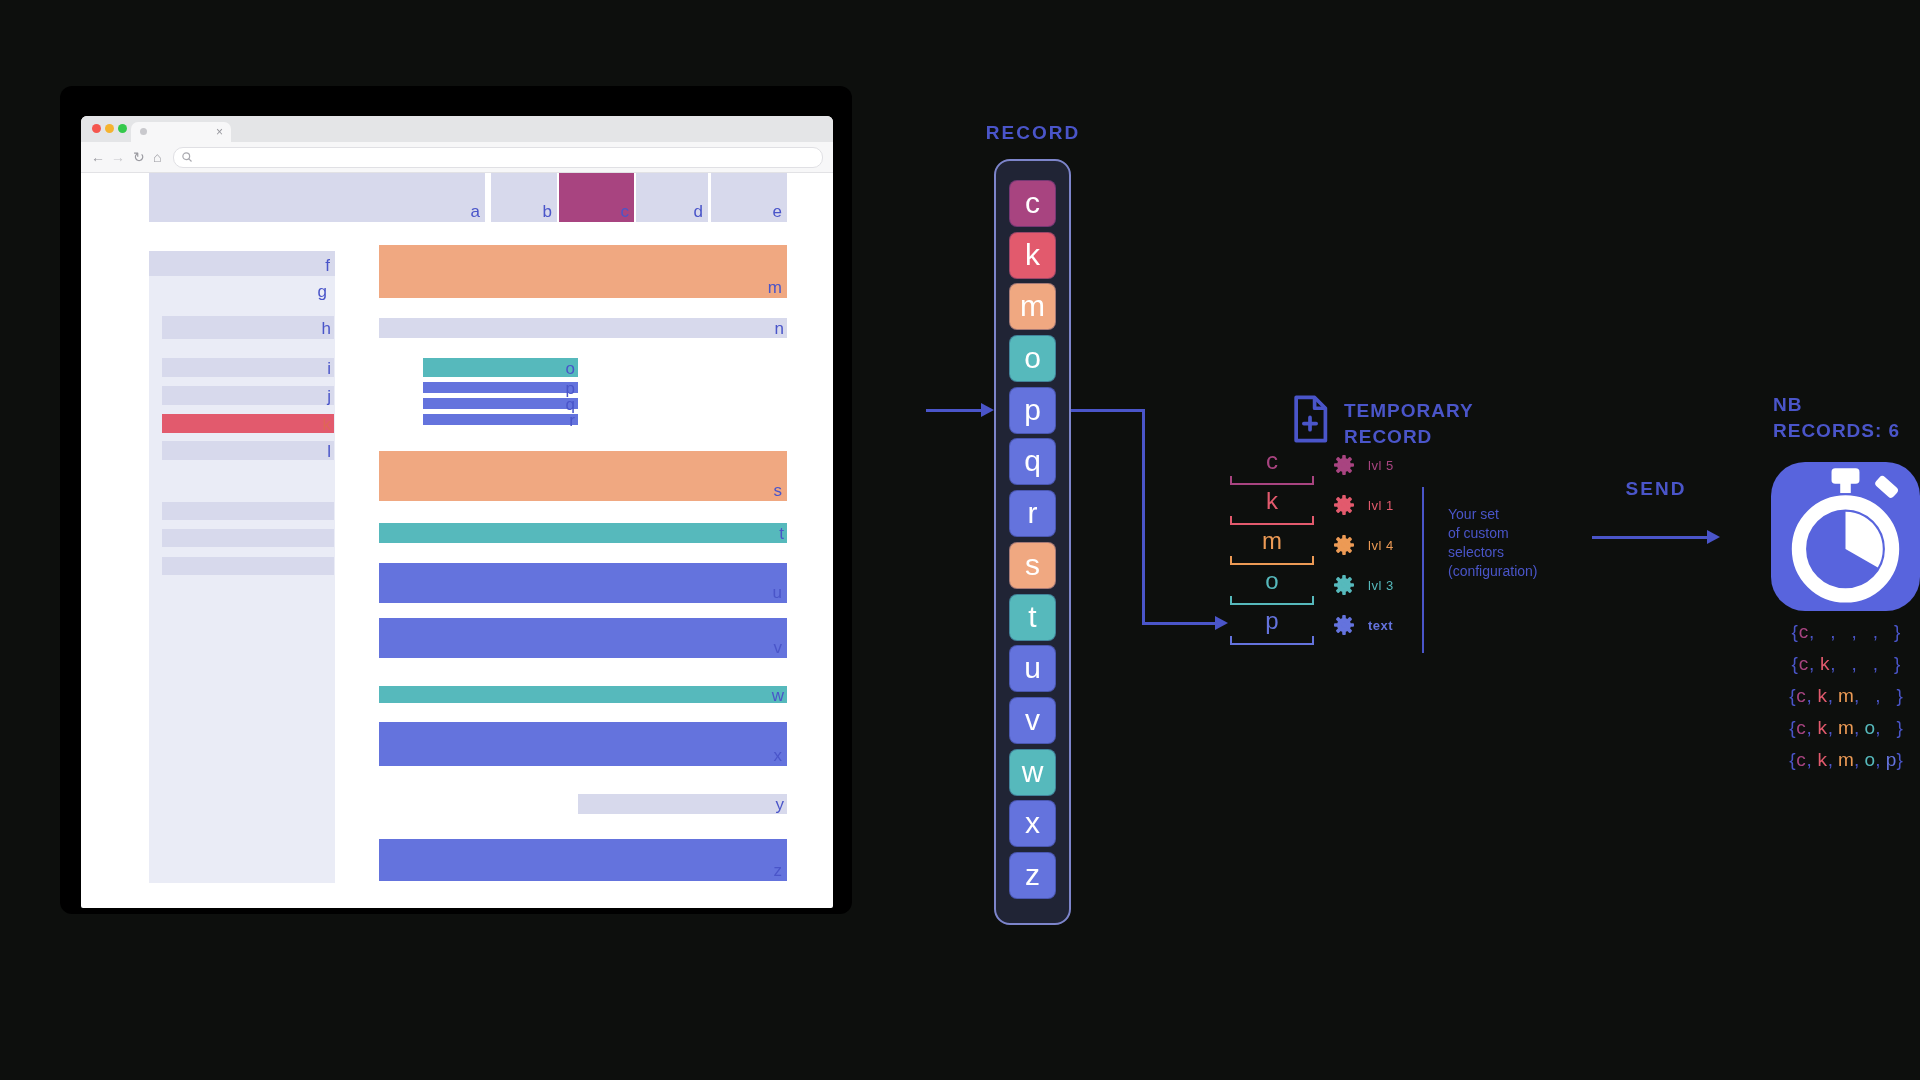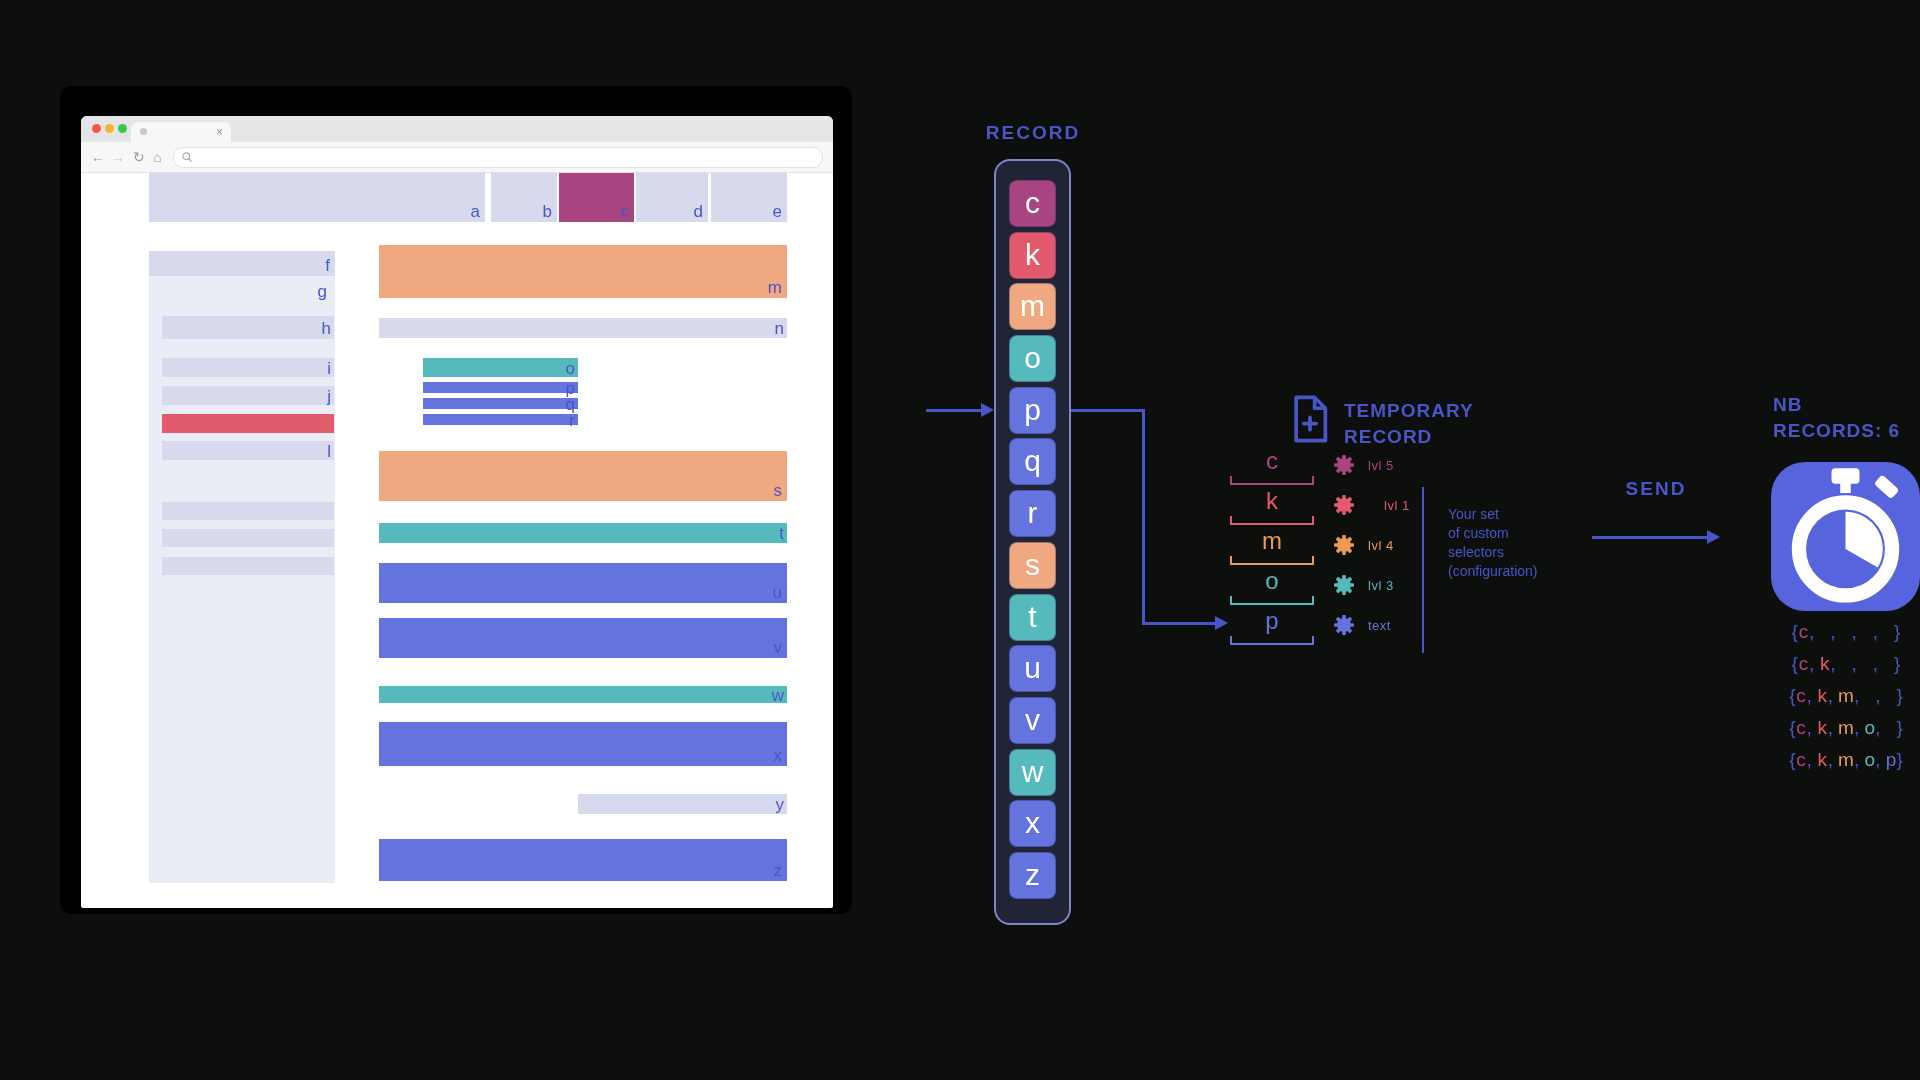--- a/index.html
+++ b/index.html
@@ -235,21 +235,21 @@
       <svg viewBox="0 0 24 24" width="24" height="24">
           <g fill="currentColor">
             <rect x="10.2" y="2" width="3.6" height="20" rx="1"></rect>
             <rect x="2" y="10.2" width="20" height="3.6" rx="1"></rect>
             <rect x="10.2" y="2" width="3.6" height="20" rx="1" transform="rotate(45 12 12)"></rect>
             <rect x="10.2" y="2" width="3.6" height="20" rx="1" transform="rotate(-45 12 12)"></rect>
             <path d="M12 5a7 7 0 1 0 0 14 7 7 0 0 0 0-14zm0 4.2a2.8 2.8 0 1 1 0 5.6 2.8 2.8 0 0 1 0-5.6z"></path>
           </g>
         </svg>
     </span>
-    <span class="rec-level" style="color: rgb(226, 90, 109); margin-left: 16px;">lvl 1</span>
+    <span class="rec-level" style="color: rgb(226, 90, 109);">lvl 1</span>
   </div>
   <div class="rec-row" style="left:1230px;top:532px">
     <span class="rec-letter" style="color: rgb(236, 154, 85);">m</span>
     <span class="rec-bracket" style="border-color: rgb(236, 154, 85);"></span>
     <span class="rec-gear" style="color: rgb(236, 154, 85);">
       <svg viewBox="0 0 24 24" width="24" height="24">
           <g fill="currentColor">
             <rect x="10.2" y="2" width="3.6" height="20" rx="1"></rect>
             <rect x="2" y="10.2" width="20" height="3.6" rx="1"></rect>
             <rect x="10.2" y="2" width="3.6" height="20" rx="1" transform="rotate(45 12 12)"></rect>
@@ -283,21 +283,21 @@
       <svg viewBox="0 0 24 24" width="24" height="24">
           <g fill="currentColor">
             <rect x="10.2" y="2" width="3.6" height="20" rx="1"></rect>
             <rect x="2" y="10.2" width="20" height="3.6" rx="1"></rect>
             <rect x="10.2" y="2" width="3.6" height="20" rx="1" transform="rotate(45 12 12)"></rect>
             <rect x="10.2" y="2" width="3.6" height="20" rx="1" transform="rotate(-45 12 12)"></rect>
             <path d="M12 5a7 7 0 1 0 0 14 7 7 0 0 0 0-14zm0 4.2a2.8 2.8 0 1 1 0 5.6 2.8 2.8 0 0 1 0-5.6z"></path>
           </g>
         </svg>
     </span>
-    <span class="rec-level" style="color: rgb(100, 115, 221);">text</span>
+    <span class="rec-level" style="color: rgb(100, 115, 221); font-weight: bold;">text</span>
   </div>
 
   <div class="aline" style="left:1422px;top:487px;width:2px;height:166px"></div>
   <div class="abs" style="left: 1448px; top: 505px; color: rgb(74, 85, 201);">
     <div class="note-line">Your set</div>
     <div class="note-line">of custom</div>
     <div class="note-line">selectors</div>
     <div class="note-line">(configuration)</div>
   </div>
 

